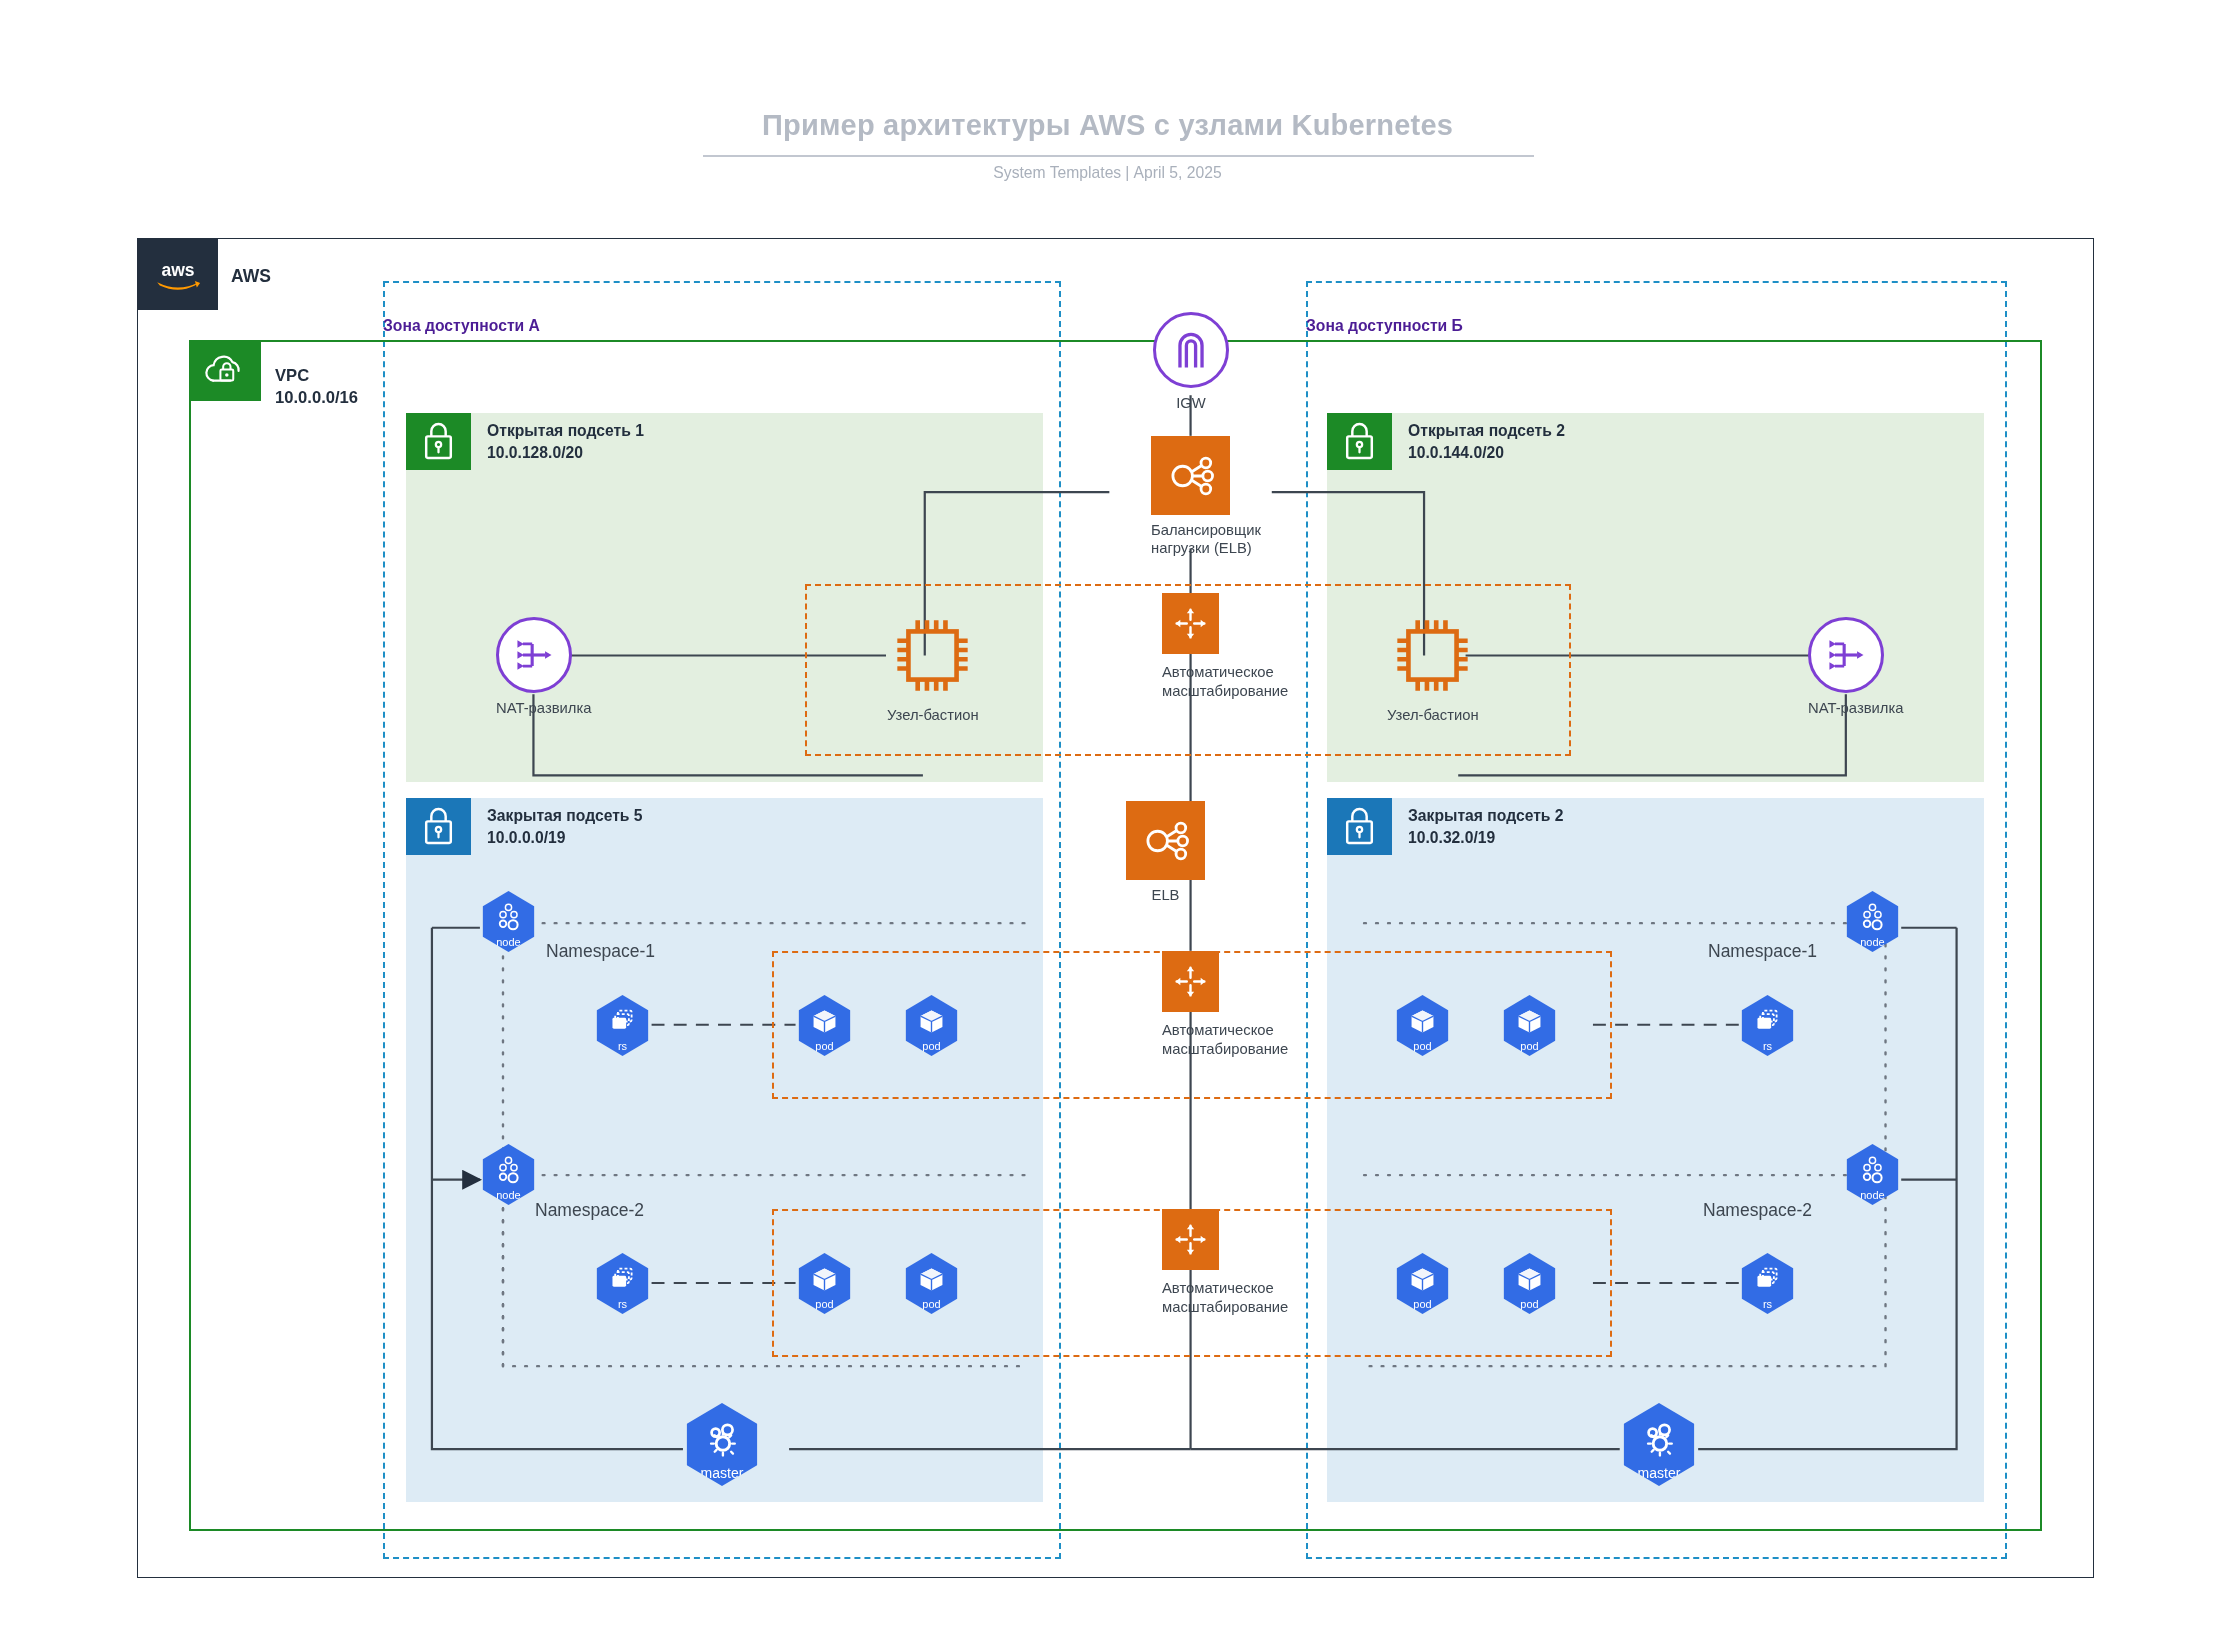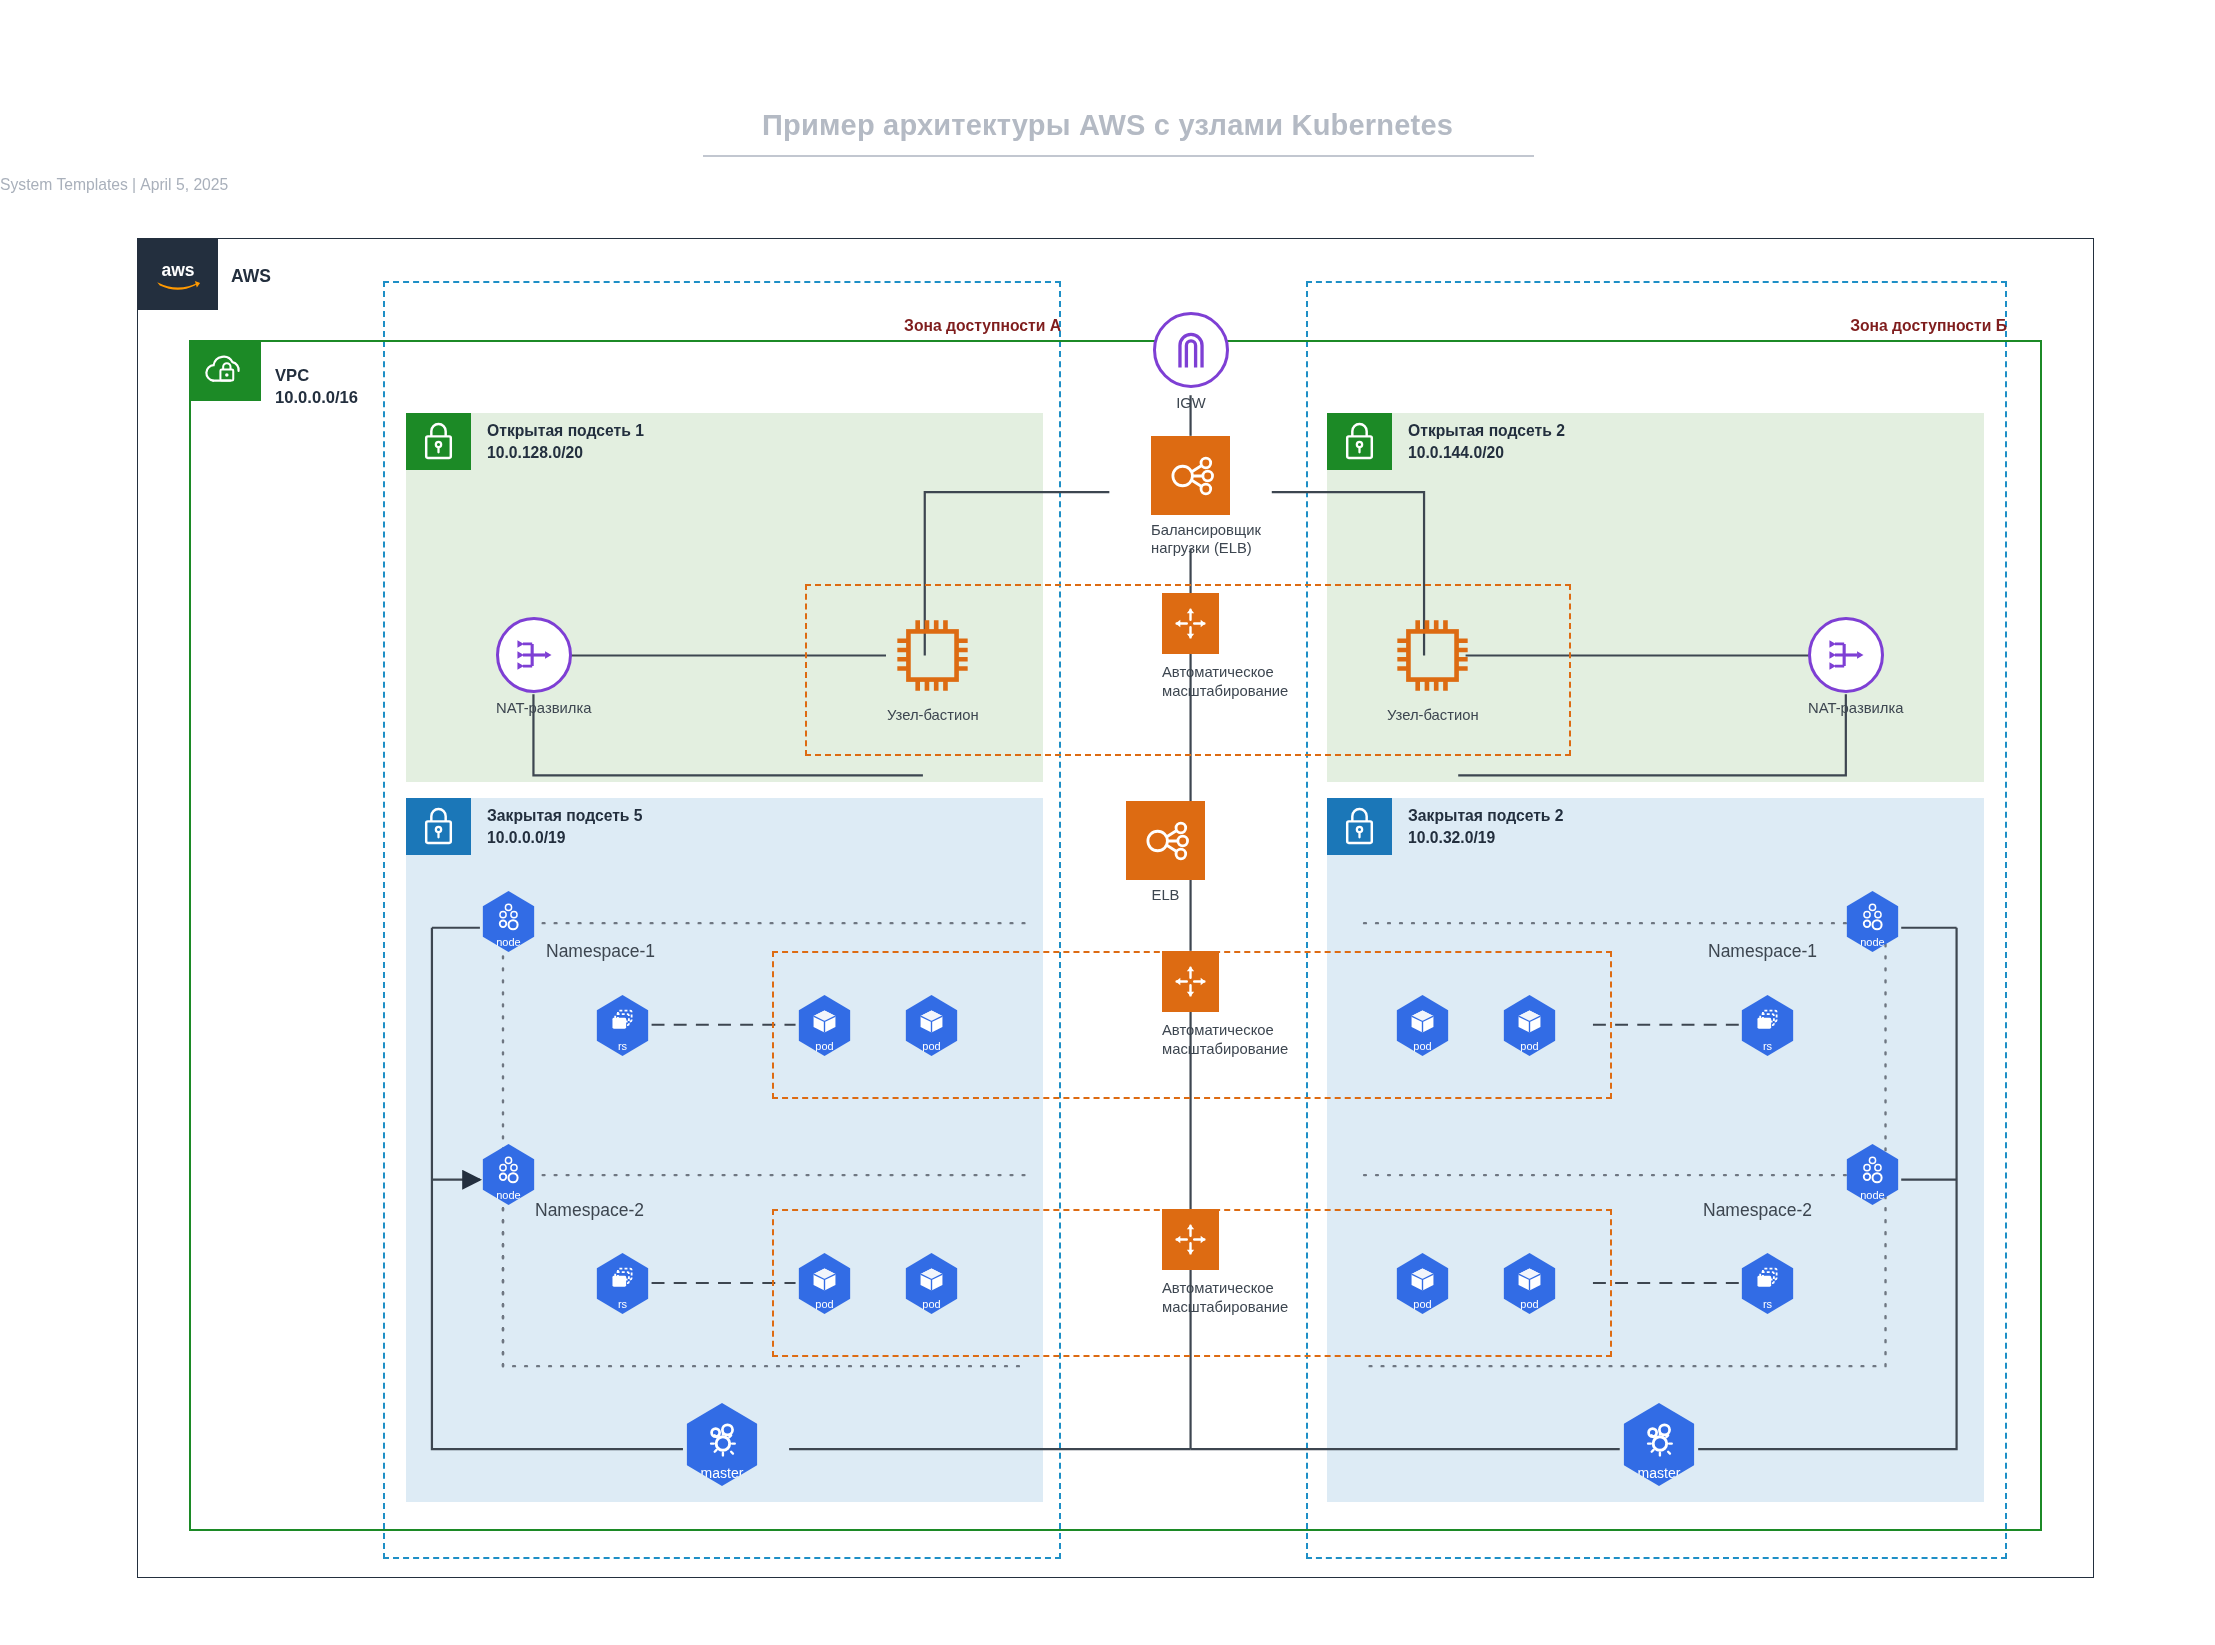--- a/index.html
+++ b/index.html
@@ -13,21 +13,21 @@
 
   
   .title-wrap { position: absolute; left: 0; top: 109px; width: 2215px; text-align: center; }
   .doc-title {
     font-size: 29px; font-weight: bold; color: #b4bac4; letter-spacing: 0.2px;
     display: inline-block; padding: 0 24px 13px 24px;
   }
   .title-rule {
     position: absolute; left: 703px; top: 155px; width: 831px; height: 1.8px; background: #c2c7d0;
   }
-  .subtitle-wrap { position: absolute; left: 0; top: 176px; width: 2215px; text-align: left; }
+  .subtitle-wrap { position: absolute; left: 0; top: 164px; width: 2215px; text-align: center; }
   .subtitle { font-size: 15.7px; color: #a9b0bb; }
 
   
   .canvas-frame {
     position: absolute; left: 137px; top: 238px; width: 1957px; height: 1340px;
     border: 1.8px solid #232f3e; background: #fff;
   }
   .aws-badge {
     position: absolute; left: 137px; top: 238px; width: 81px; height: 72px;
     background: #232f3e; display: flex; align-items: center; justify-content: center;
@@ -50,21 +50,21 @@
   .vpc-label {
     position: absolute; left: 275px; top: 365px; font-size: 16.6px; font-weight: bold;
     color: #232f3e; line-height: 1.35;
   }
 
   
   .az-box { position: absolute; border: 2.8px dashed #1e8fc6; background: transparent; }
   .az-a { left: 383px; top: 281px; width: 678px; height: 1278px; }
   .az-b { left: 1306px; top: 281px; width: 701px; height: 1278px; }
   .az-label {
-    position: absolute; font-size: 15.7px; font-weight: bold; color: #7f1d1d; text-align: right;
+    position: absolute; font-size: 15.7px; font-weight: bold; color: #4c1d95; text-align: left;
   }
   .az-label-a { left: 383px; top: 317px; width: 678px; }
   .az-label-b { left: 1306px; top: 317px; width: 701px; }
 
   
   .subnet { position: absolute; }
   .subnet-body { position: absolute; left: 0; top: 0; width: 100%; height: 100%; }
   .pub-1 { left: 406px; top: 413px; width: 637px; height: 369px; padding-left: 46px; }
   .pub-2 { left: 1327px; top: 413px; width: 657px; height: 369px; padding-left: 28px; }
   .pub-1 .subnet-body, .pub-2 .subnet-body { background: #e3efe0; }

